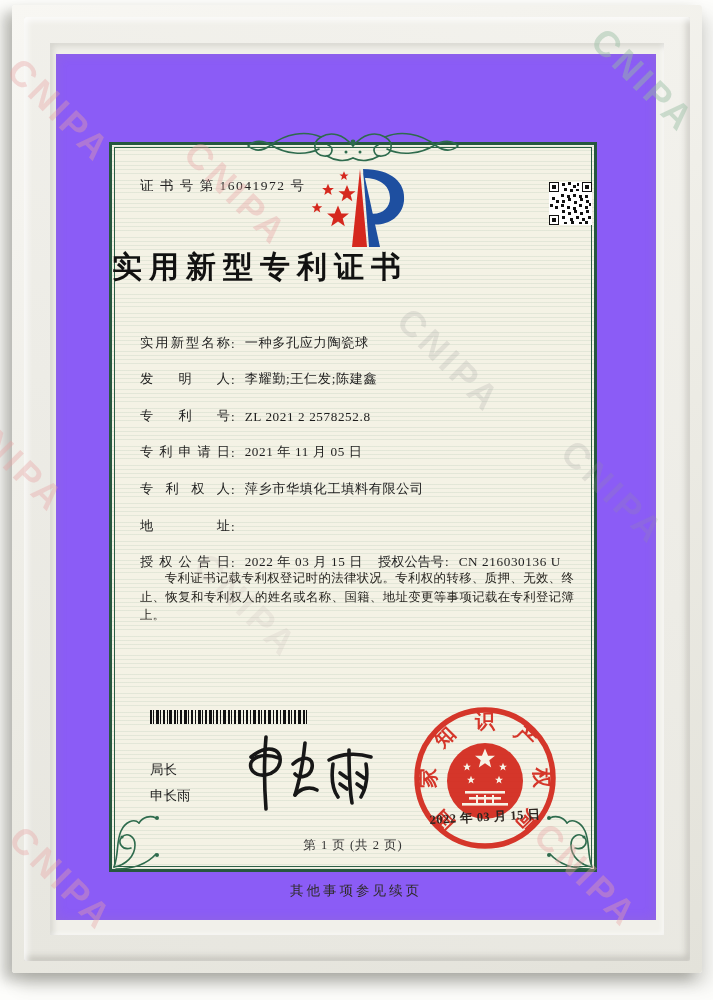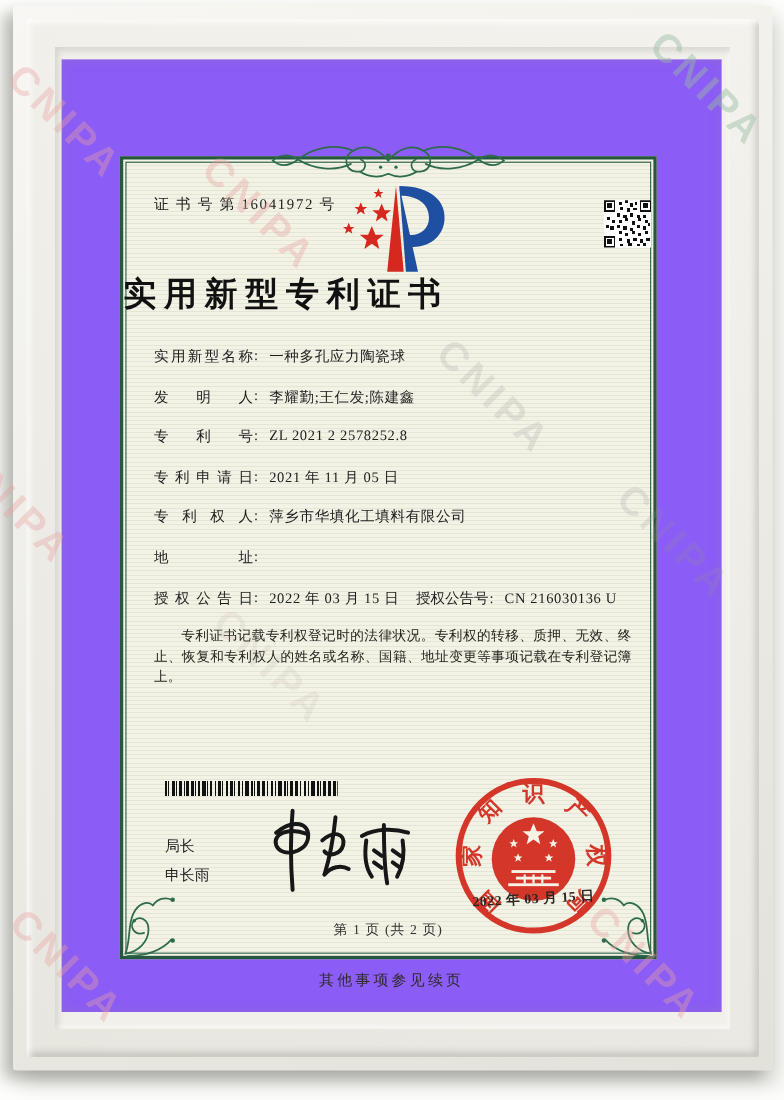--- a/index.html
+++ b/index.html
@@ -26,21 +26,21 @@
   .cert-inner{position:absolute;inset:2px;border:1px solid #2b5f46;pointer-events:none;}
   .orn{position:absolute;color:#2e6b4d;}
   .orn svg{display:block;}
   
   .certno{position:absolute;left:28px;top:32px;font-size:13.5px;color:#222;letter-spacing:1.5px;}
   .logo{position:absolute;left:188px;top:20px;width:110px;height:90px;}
   .qr{position:absolute;left:437px;top:37px;width:43px;height:43px;}
   .title{position:absolute;left:0;top:102px;width:100%;
          font-size:30px;font-weight:700;color:#111;letter-spacing:7px;}
   .rows{position:absolute;left:28px;top:170px;width:434px;}
-  .frow{height:36.6px;display:flex;align-items:flex-start;font-size:13.2px;color:#1d1d1d;}
+  .frow{height:36.6px;display:flex;align-items:flex-end;font-size:13.2px;color:#1d1d1d;}
   .flabel{display:inline-block;width:90px;text-align:justify;text-align-last:justify;}
   .fcolon{margin-left:1px;}
   .fvalue{margin-left:10px;letter-spacing:.6px;white-space:nowrap;}
   .fpair2{margin-left:15px;display:flex;align-items:center;}
   .paras{position:absolute;left:28px;top:424px;width:434px;font-size:12.4px;line-height:18.6px;
          color:#26241f;text-align:justify;}
   .paras p{margin:0;text-indent:2em;}
   .barcode{position:absolute;left:38px;top:565px;width:157px;height:14px;}
   .signer{position:absolute;left:38px;top:612px;font-size:13.5px;color:#222;line-height:26px;}
   .sig{position:absolute;left:124px;top:584px;width:150px;height:92px;}

